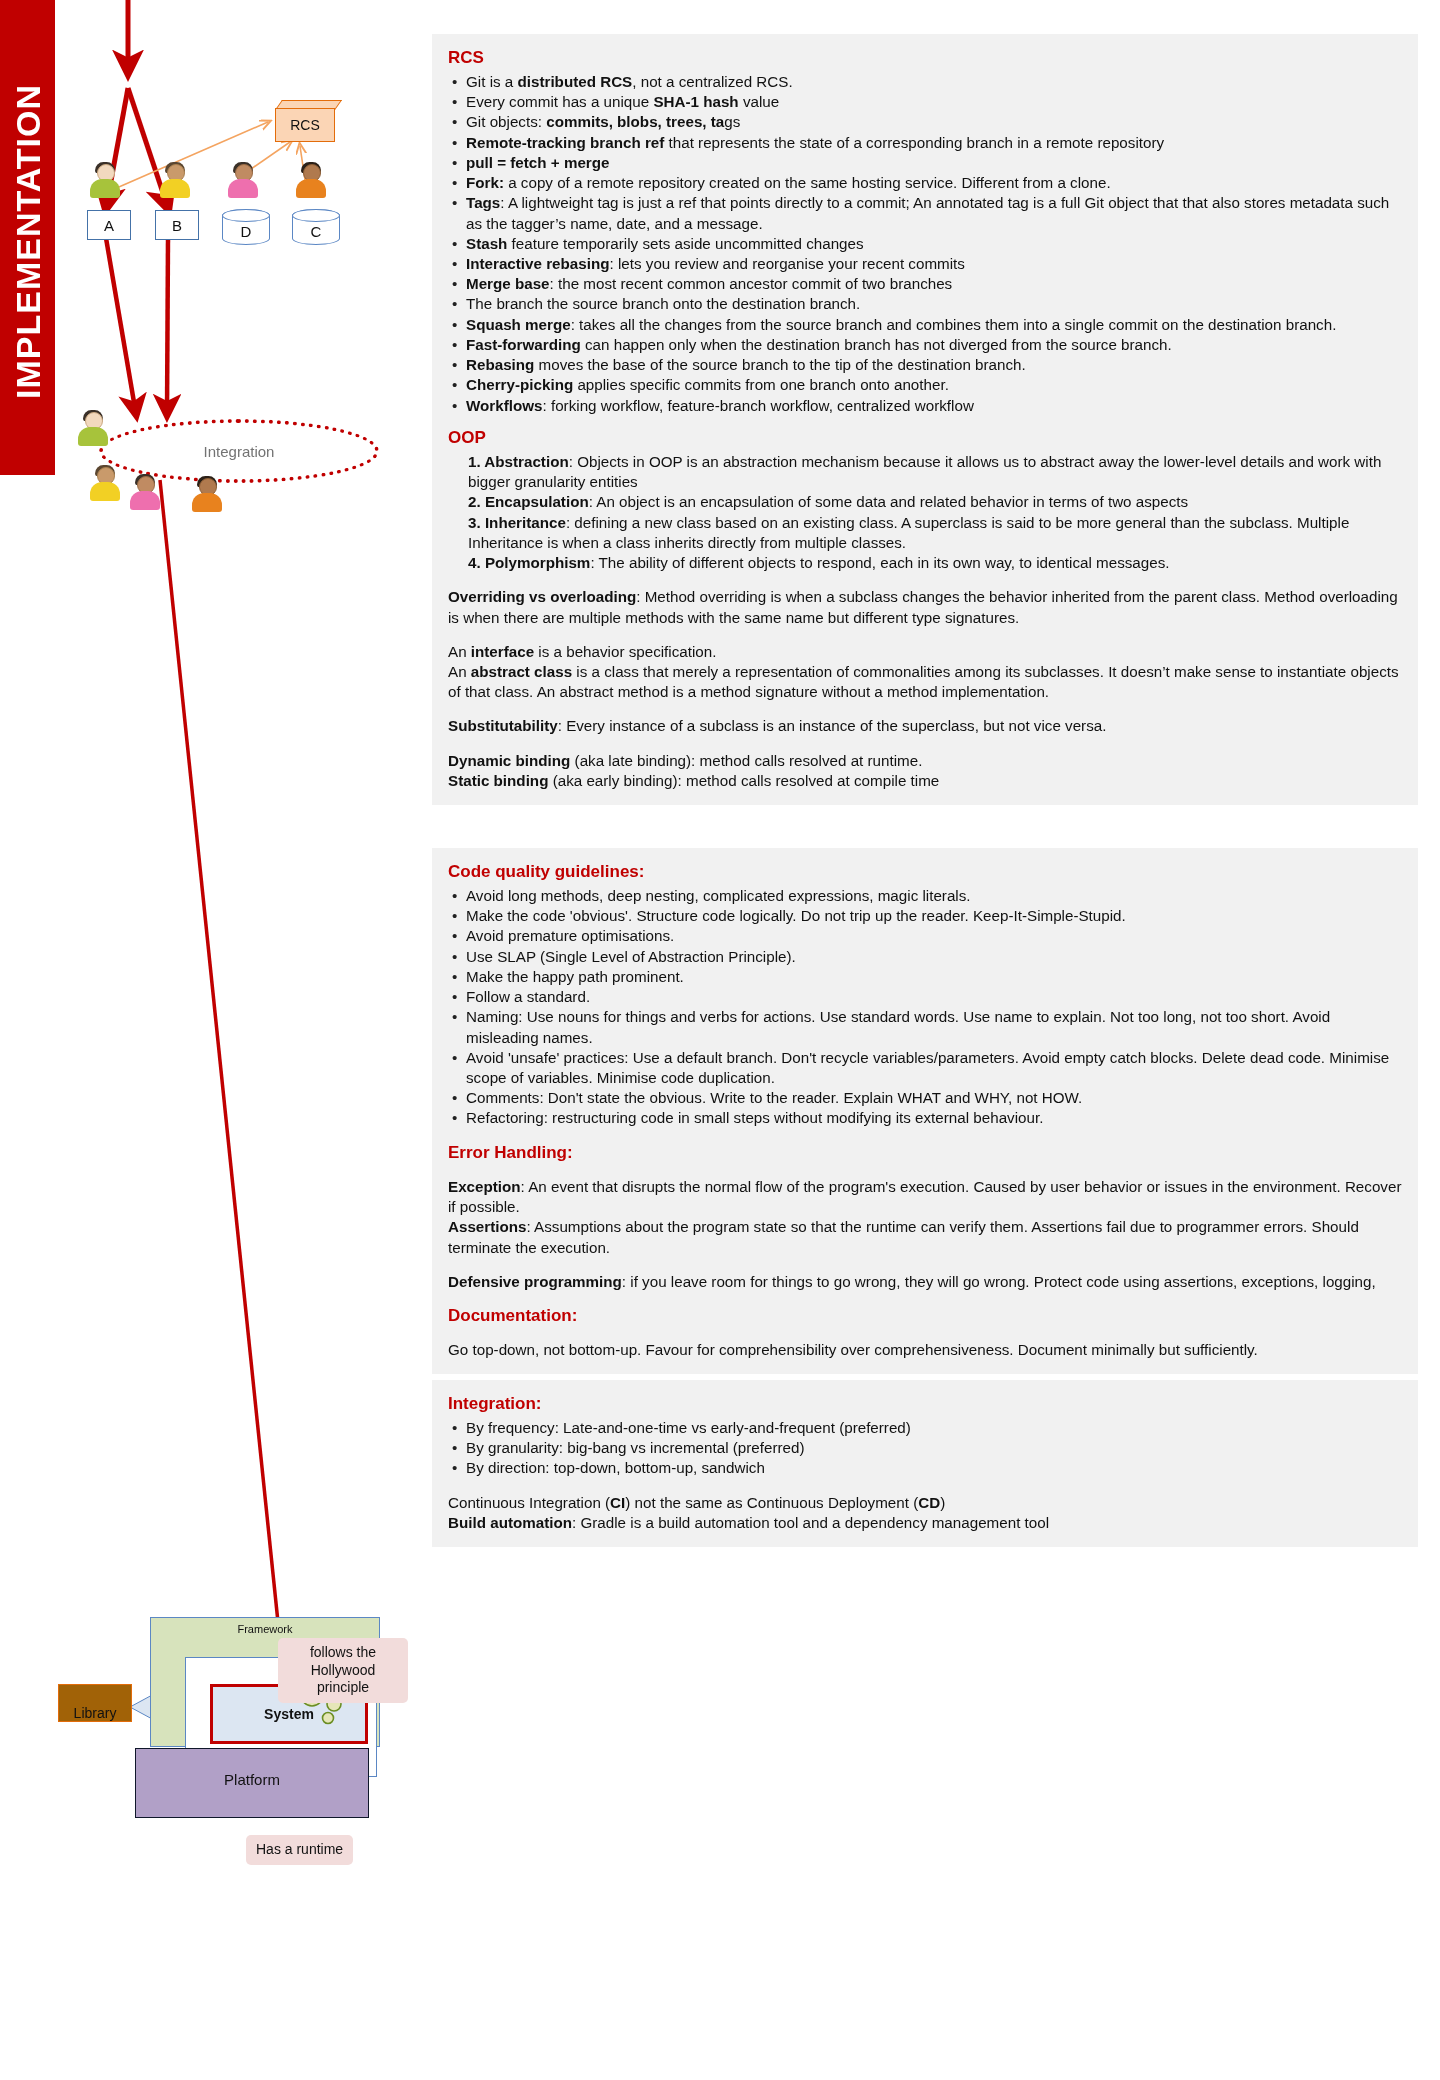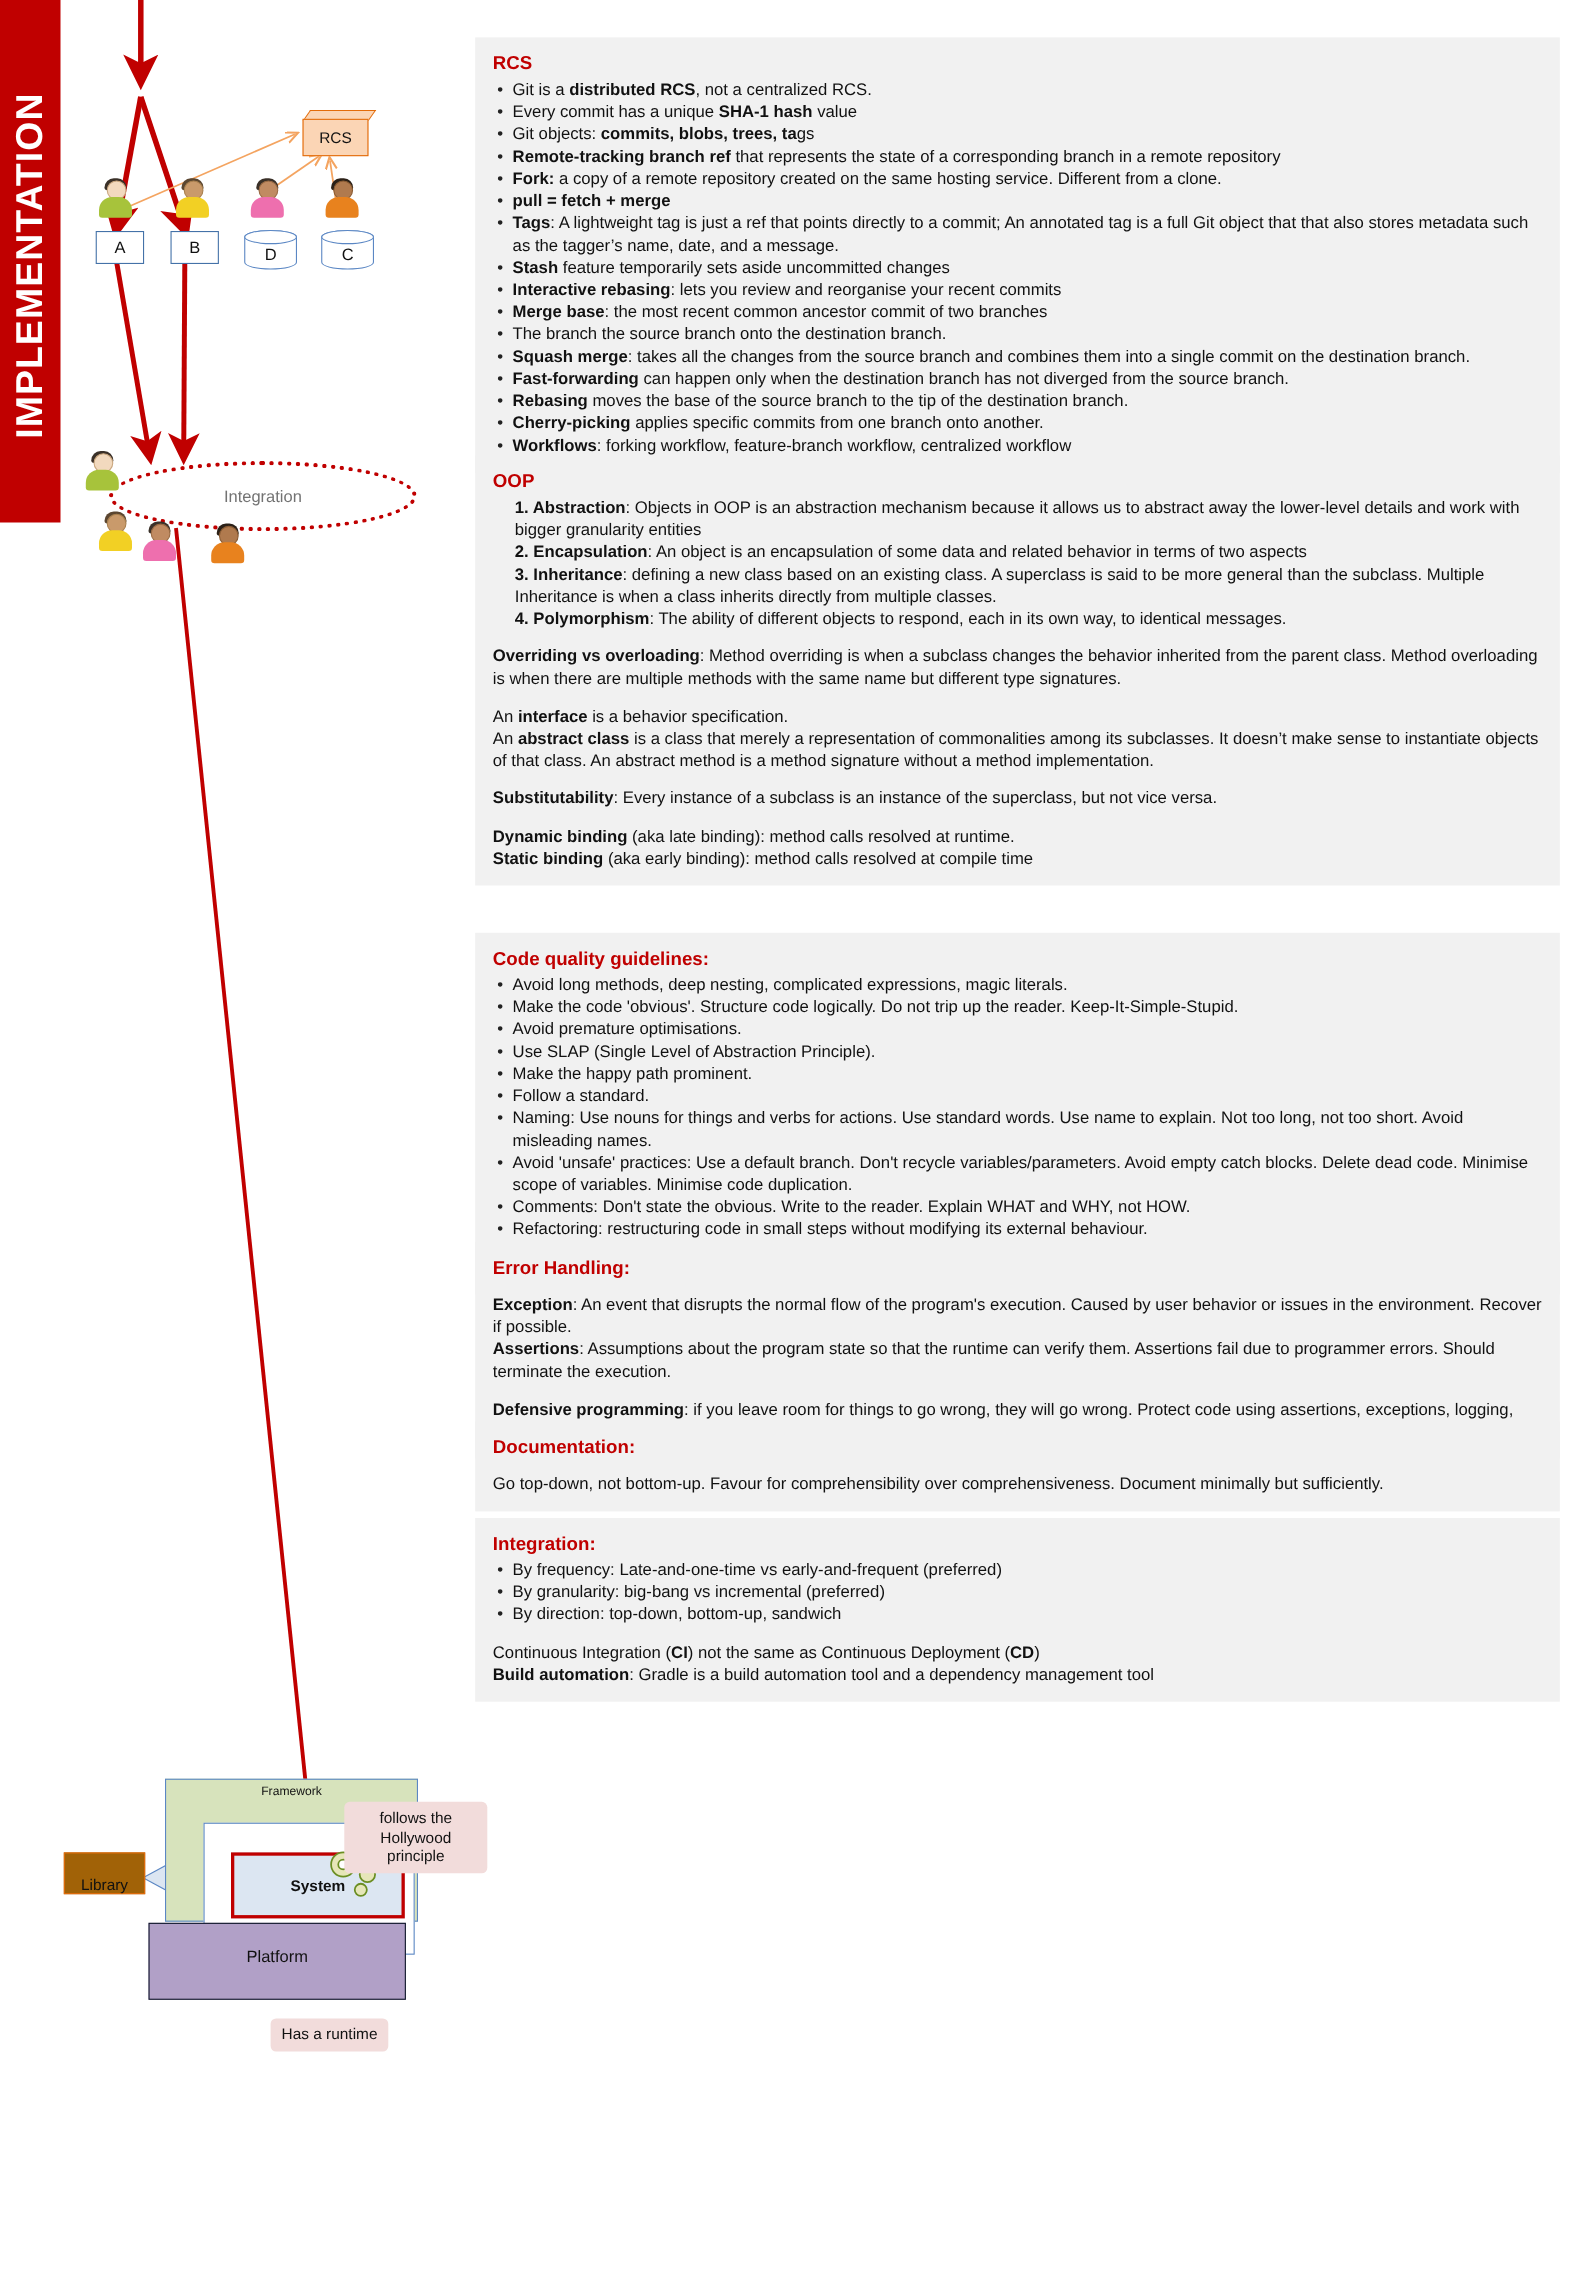--- a/index.html
+++ b/index.html
@@ -98,21 +98,21 @@
   }
   .fw-library{
     position:absolute;left:58px;top:1684px;width:72px;height:36px;
     background:#a16207;border:1px solid #E36C0A;
     display:flex;align-items:flex-end;justify-content:center;font-size:14px;
   }
   .callout{
     position:absolute;background:#F2DCDB;border-radius:5px;
     padding:6px 10px;font-size:14px;text-align:center;line-height:1.25;color:#111;
   }
-  .callout-hollywood{left:278px;top:1638px;width:110px;margin-left:35px;}
+  .callout-hollywood{left:278px;top:1638px;width:110px;}
   .callout-runtime{left:246px;top:1835px;}
 
   
   .panels{position:absolute;left:432px;top:0;width:986px;}
   .panel{
     background:#F1F1F1;padding:14px 16px 14px 16px;margin-bottom:0;
     position:absolute;width:954px;
   }
   .panel h3{
     margin:0 0 4px 0;font-size:17px;color:#C00000;font-weight:bold;
@@ -265,22 +265,22 @@
 
 <div class="panels">
 
   <div class="panel" style="top:34px;">
     <h3>RCS</h3>
     <ul>
         <li>Git is a <b>distributed RCS</b>, not a centralized RCS.</li>
         <li>Every commit has a unique <b>SHA-1 hash</b> value</li>
         <li>Git objects: <b>commits, blobs, trees, ta</b>gs</li>
         <li><b>Remote-tracking branch ref</b> that represents the state of a corresponding branch in a remote repository</li>
+        <li><b>pull = fetch + merge</b></li>
         <li><b>Fork:</b> a copy of a remote repository created on the same hosting service. Different from a clone.</li>
-        <li><b>pull = fetch + merge</b></li>
         <li><b>Tags</b>: A lightweight tag is just a ref that points directly to a commit; An annotated tag is a full Git object that that also stores metadata such as the tagger’s name, date, and a message.</li>
         <li><b>Stash</b> feature temporarily sets aside uncommitted changes</li>
         <li><b>Interactive rebasing</b>: lets you review and reorganise your recent commits</li>
         <li><b>Merge base</b>: the most recent common ancestor commit of two branches</li>
         <li>The branch the source branch onto the destination branch.</li>
         <li><b>Squash merge</b>: takes all the changes from the source branch and combines them into a single commit on the destination branch.</li>
         <li><b>Fast-forwarding</b> can happen only when the destination branch has not diverged from the source branch.</li>
         <li><b>Rebasing</b> moves the base of the source branch to the tip of the destination branch.</li>
         <li><b>Cherry-picking</b> applies specific commits from one branch onto another.</li>
         <li><b>Workflows</b>: forking workflow, feature-branch workflow, centralized workflow</li>

